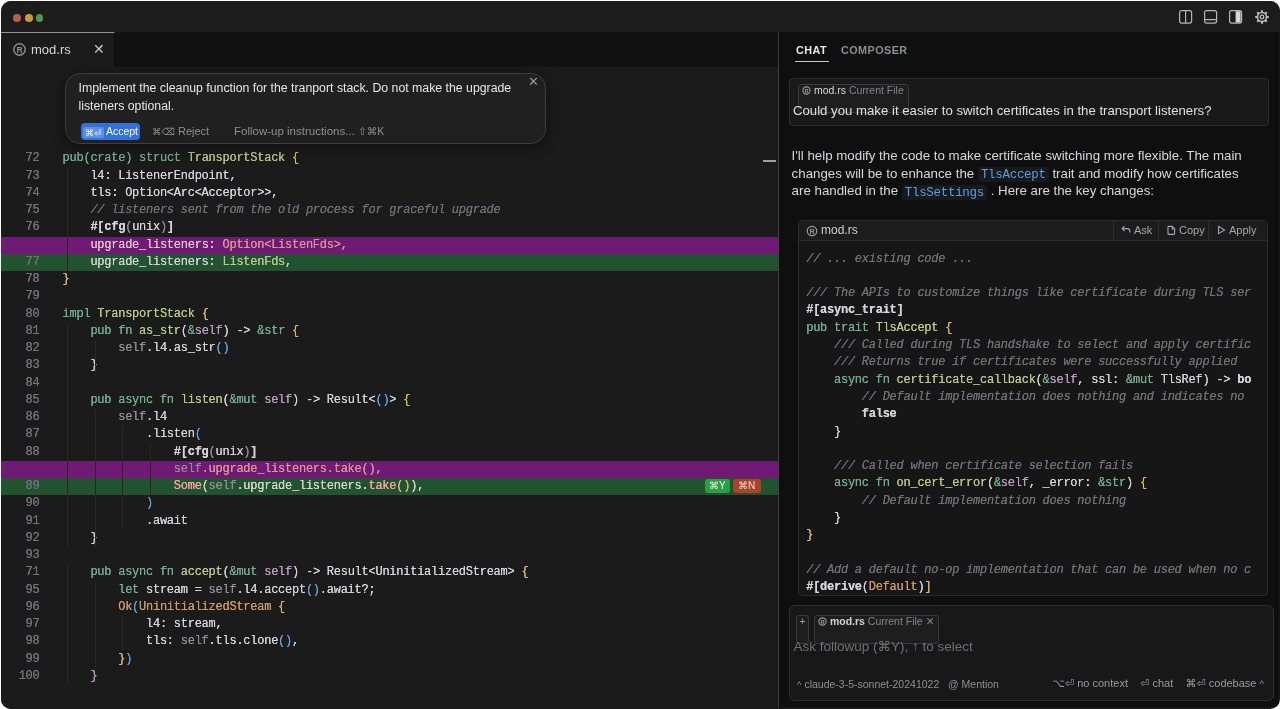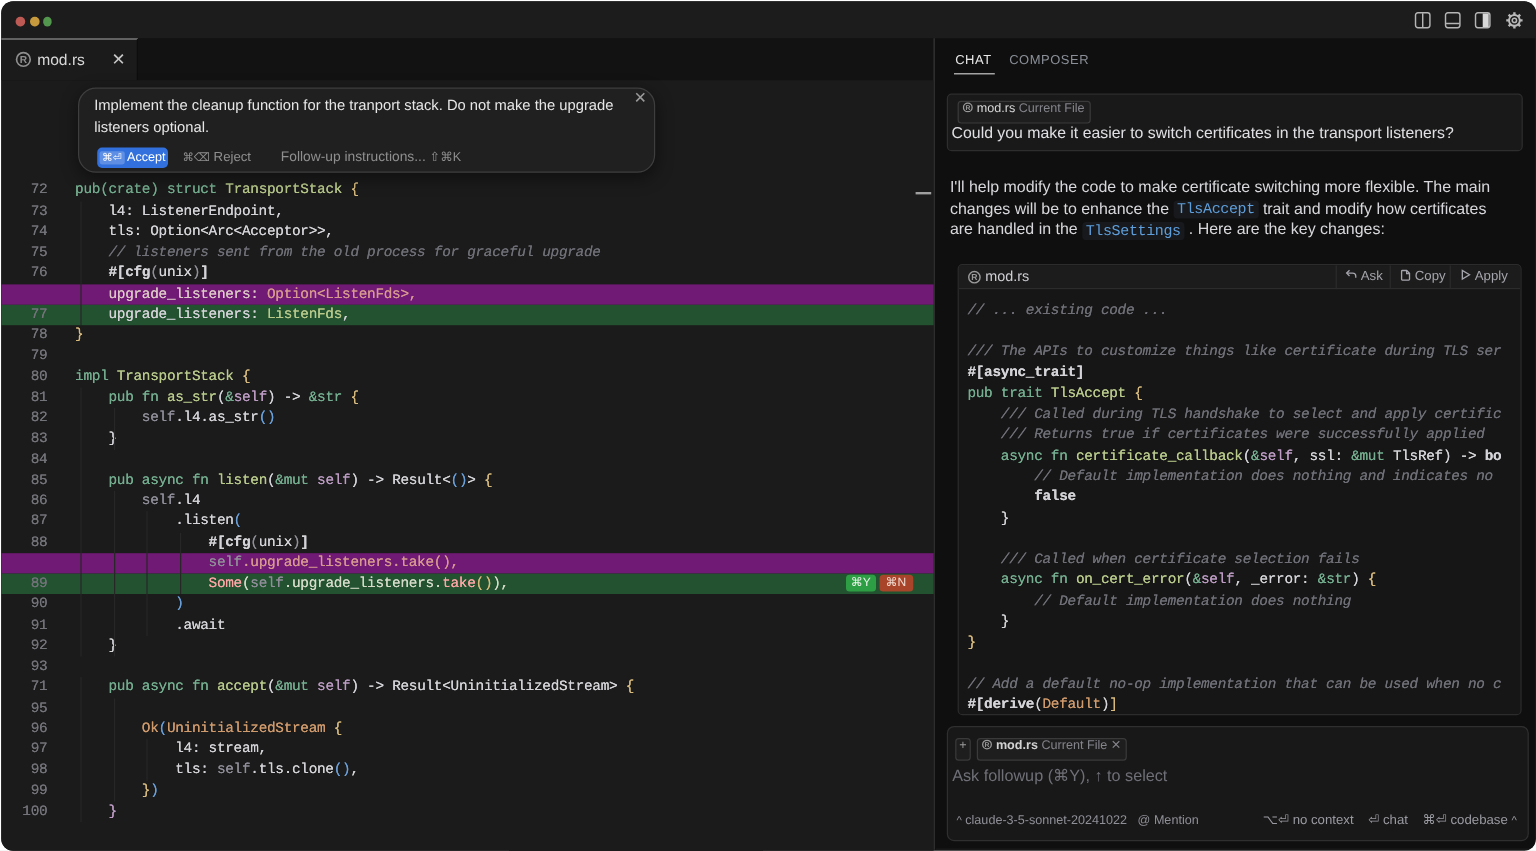--- a/index.html
+++ b/index.html
@@ -28,25 +28,25 @@
   .g1{color:#fca5a5}.gw{color:#d6dbc9}.b6{font-weight:700}
   .guide{position:absolute;width:1px;background:#272727}
   
   #pbox{position:absolute;left:64px;top:72px;width:481px;height:71px;background:#202020;border:1px solid #3e3e3e;border-radius:15px;box-shadow:0 4px 14px rgba(0,0,0,.45)}
   #pbox .t{position:absolute;left:12.5px;top:6px;font-size:12.3px;color:#e6e6e6;line-height:17.5px}
   #pbox .x{position:absolute;right:6px;top:0px;font-size:13px;color:#9a9a9a}
   #accept{position:absolute;left:15px;top:49px;width:59px;height:16.5px;background:#3170dd;border-radius:4px;color:#fff;font-size:10.5px;line-height:16.5px;text-align:center}
   .gbtn{position:absolute;top:49px;color:#8f8f8f;font-size:11px;line-height:16.5px}
   
   #panel{position:absolute;left:779px;top:31px;width:499px;height:675px;background:#0f0f0f}
-  .ptab{position:absolute;top:12px;font-size:10.8px;font-weight:400;letter-spacing:.45px}
+  .ptab{position:absolute;top:12px;font-size:10.8px;font-weight:700;letter-spacing:.45px}
   #chatline{position:absolute;left:14.5px;top:28.5px;width:34px;height:1.5px;background:#c9c9c9}
   
   #ubox{position:absolute;left:9px;top:46px;width:480px;height:48px;background:#191919;border:1px solid #2e2e2e;border-radius:4px}
-  .chip{position:absolute;height:19px;border:1px solid #3a3a3a;border-radius:3px;background:#1e1e1e;font-size:10.5px;line-height:11.5px;color:#d2d2d2;padding:0 4px 0 3px;white-space:nowrap}
+  .chip{position:absolute;height:29px;border:1px solid #3a3a3a;border-radius:3px;background:#1e1e1e;font-size:10.5px;line-height:11.5px;color:#d2d2d2;padding:0 4px 0 3px;white-space:nowrap}
   .chip .dim{color:#84848c}
   
   .atext{position:absolute;left:11.6px;font-size:13.3px;color:#d8d8dc;line-height:17.5px;white-space:pre}
   .icode{font-family:"Liberation Mono",monospace;font-size:12.5px;letter-spacing:-0.3px;color:#5e9edb;background:#17191d;border-radius:3px;padding:0.5px 3px}
   
   #cblock{position:absolute;left:18px;top:188px;width:470px;height:375.5px;background:#161616;border:1px solid #2c2c2c;border-radius:4px;overflow:hidden}
   #cbhead{position:absolute;left:0;top:0;width:100%;height:19.5px;background:#1c1c1c;border-bottom:1px solid #2c2c2c}
   .hbtn{position:absolute;top:0;height:19.5px;line-height:19.5px;font-size:11px;color:#a5a5ad}
   .hsep{position:absolute;top:0;width:1px;height:19.5px;background:#2c2c2c}
   .crow{position:absolute;left:7.2px;width:700px;height:17.3px;line-height:17.3px;white-space:pre;font-family:"Liberation Mono",monospace;font-size:12px;letter-spacing:-0.25px;color:#d4d4d8;text-shadow:0 0 0.4px currentcolor}
@@ -109,21 +109,21 @@
       <div class="row " style="top:342.15px"><span class="num">86</span><span class="code">        <s class="sd">self</s>.l4</span></div>
       <div class="row " style="top:359.40px"><span class="num">87</span><span class="code">            .listen<s class="bl">(</s></span></div>
       <div class="row " style="top:376.65px"><span class="num">88</span><span class="code">                <s class="b6">#[cfg</s><s class="pd">(</s>unix<s class="pd">)</s><s class="b6">]</s></span></div>
       <div class="row redbg" style="top:393.90px"><span class="code">                <s class="sd">self</s><s class="rr">.upgrade_listeners.take(),</s></span></div>
       <div class="row grnbg" style="top:411.15px"><span class="num">89</span><span class="code">                <s class="g1">Some</s><s class="gw">(</s><s class="sd">self</s><s class="gw">.upgrade_listeners.</s><s class="g1">take</s><s class="y">()</s><s class="gw">),</s></span></div>
       <div class="row " style="top:428.40px"><span class="num">90</span><span class="code">            <s class="bl">)</s></span></div>
       <div class="row " style="top:445.65px"><span class="num">91</span><span class="code">            .await</span></div>
       <div class="row " style="top:462.90px"><span class="num">92</span><span class="code">    }</span></div>
       <div class="row " style="top:480.15px"><span class="num">93</span><span class="code"></span></div>
       <div class="row " style="top:497.40px"><span class="num">71</span><span class="code">    <s class="k">pub async fn</s> <s class="f">accept</s>(<s class="k">&amp;mut</s> <s class="mv">self</s>) -&gt; Result&lt;UninitializedStream&gt; <s class="y">{</s></span></div>
-      <div class="row " style="top:514.65px"><span class="num">95</span></div>
+      <div class="row " style="top:514.65px"><span class="num">95</span><span class="code">        <s class="k">let</s> stream = <s class="sd">self</s>.l4.accept<s class="bl">()</s>.await?;</span></div>
       <div class="row " style="top:531.90px"><span class="num">96</span><span class="code">        <s class="o">Ok</s><s class="bl">(</s><s class="o">UninitializedStream</s> <s class="y">{</s></span></div>
       <div class="row " style="top:549.15px"><span class="num">97</span><span class="code">            l4: stream,</span></div>
       <div class="row " style="top:566.40px"><span class="num">98</span><span class="code">            tls: <s class="sd">self</s>.tls.clone<s class="bl">()</s>,</span></div>
       <div class="row " style="top:583.65px"><span class="num">99</span><span class="code">        <s class="y">}</s><s class="bl">)</s></span></div>
       <div class="row " style="top:600.90px"><span class="num">100</span><span class="code">    <s class="mv">}</s></span></div>
       <div class="guide" style="left:65.8px;top:100.6px;height:103.50000000000003px"></div>
       <div class="guide" style="left:65.8px;top:255.89999999999998px;height:224.20000000000005px"></div>
       <div class="guide" style="left:65.8px;top:497.4px;height:120.70000000000005px"></div>
       <div class="guide" style="left:93.6px;top:273.1px;height:34.5px"></div>
       <div class="guide" style="left:93.6px;top:342.1px;height:138px"></div>

